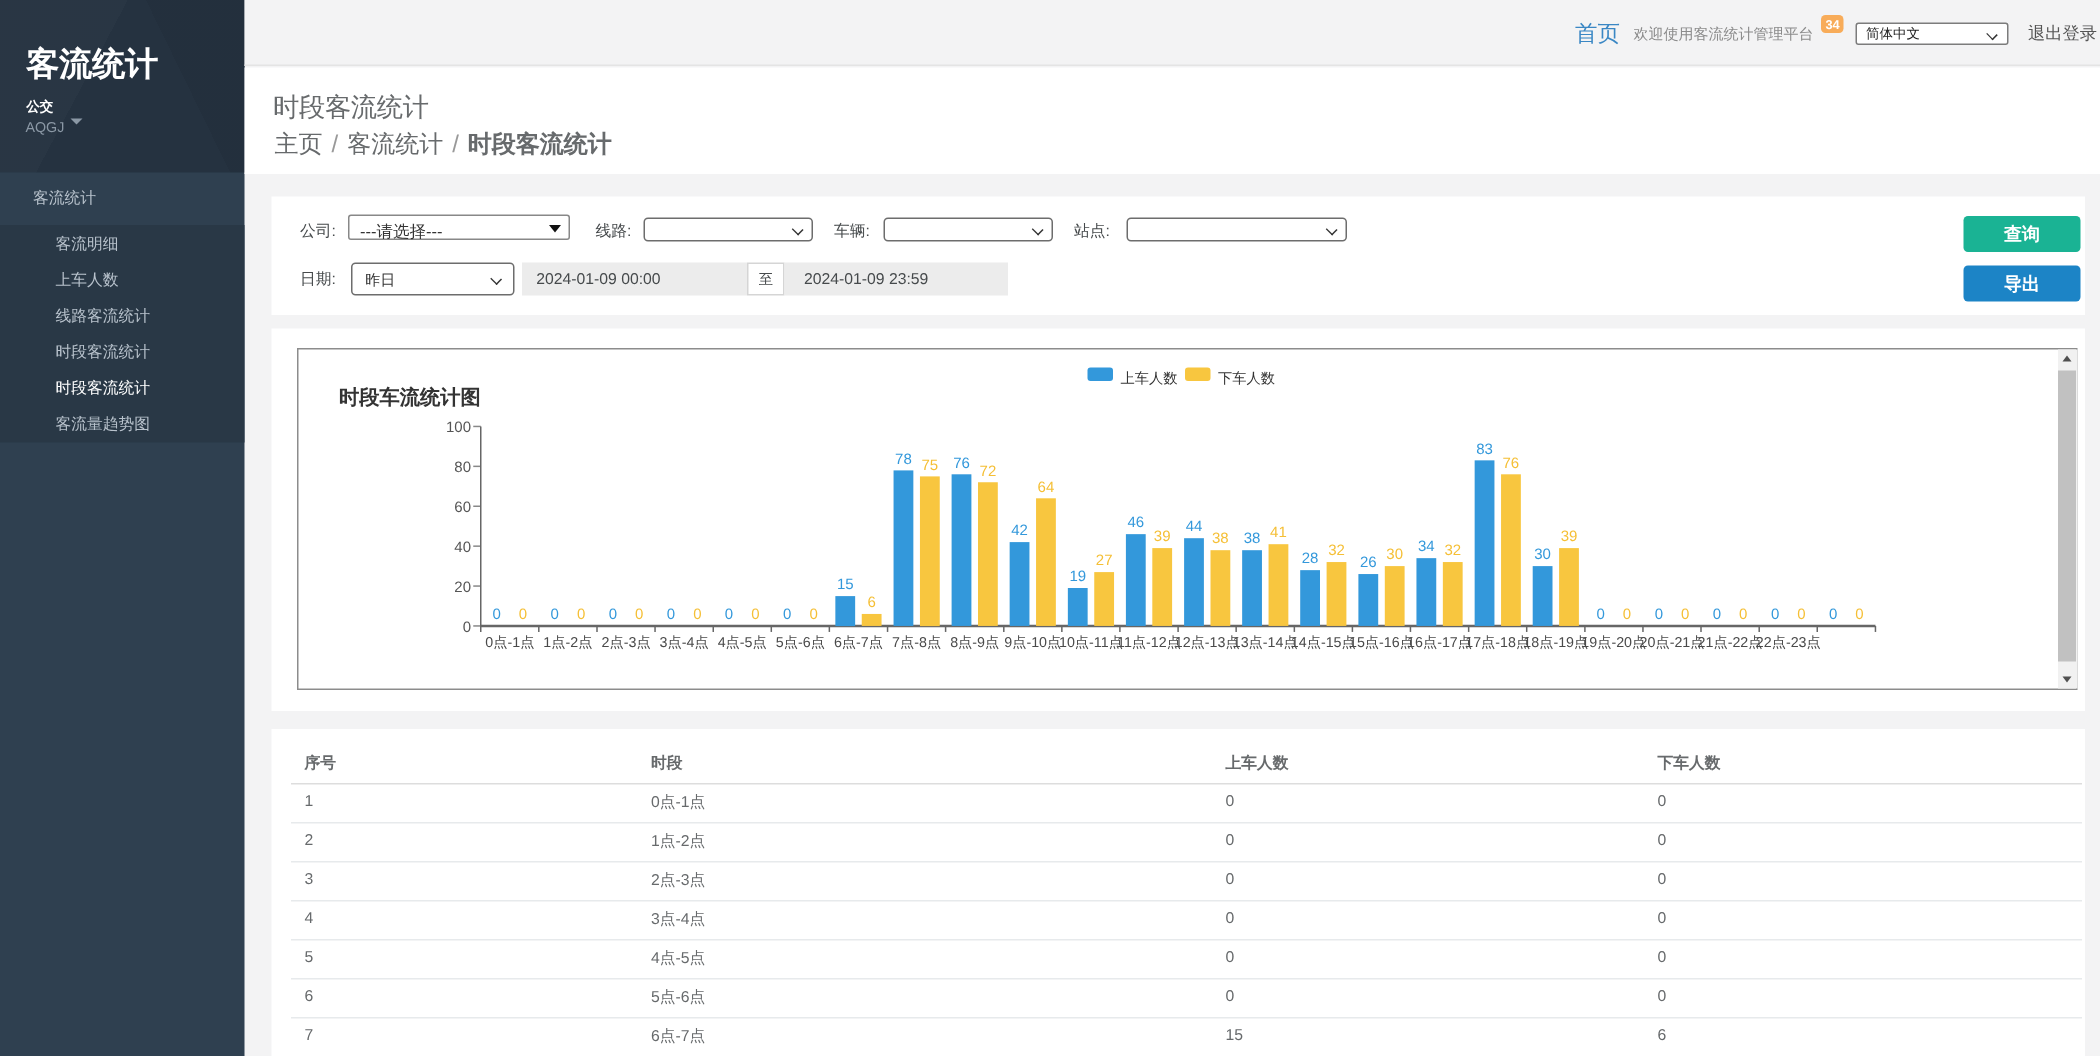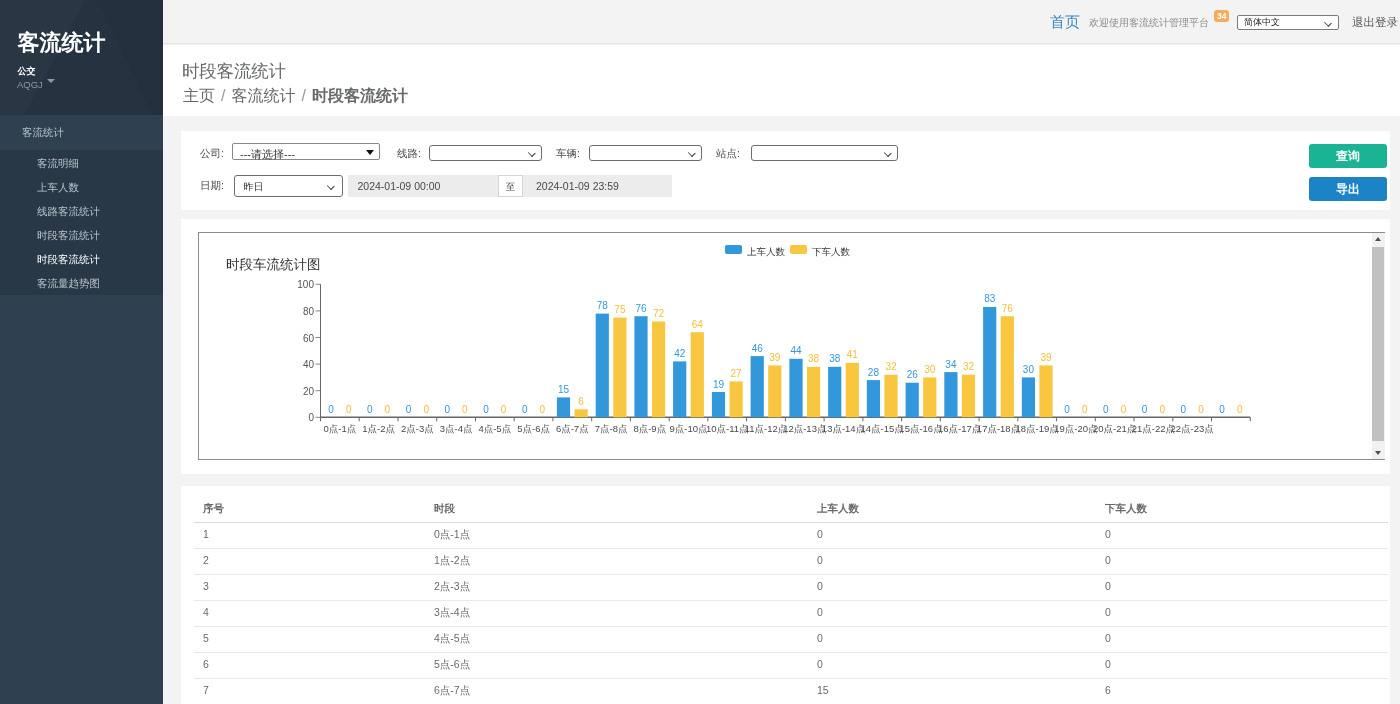--- a/index.html
+++ b/index.html
@@ -34,21 +34,21 @@
 #fpanel{top:131px;height:79px}
 #cpanel{top:219px;height:255px}
 #tpanel{top:486px;height:218px}
 .lbl{position:absolute;font-size:10.5px;color:#464a4c}
 .nsel{position:absolute;height:16px;background:#fff;border:1.5px solid #6d6d6d;border-radius:3px}
 .nsel i{position:absolute;right:7px;top:4px;width:5.5px;height:5.5px;border-right:1.7px solid #333;border-bottom:1.7px solid #333;transform:rotate(45deg) scaleY(0.85)}
 .gray{position:absolute;top:174.5px;height:22px;background:#ececec;font-size:10.5px;color:#464a4c;line-height:22px}
 .btn{position:absolute;left:1128px;width:78px;height:24px;border-radius:3px;color:#fff;font-size:12px;font-weight:600;text-align:center;line-height:24px}
 
 #chartbox{position:absolute;left:17px;top:13px;width:1187px;height:228px;border:1px solid #8c8c8c}
-#ctitle{position:absolute;left:27px;top:23px;font-size:13.5px;font-weight:normal;color:#333}
+#ctitle{position:absolute;left:27px;top:23px;font-size:13.5px;font-weight:bold;color:#333}
 .lgtxt{position:absolute;top:26.5px;font-size:9.5px;color:#333}
 .lgsq{position:absolute;top:25.5px;width:17px;height:9.5px;border-radius:2px}
 #sbar{position:absolute;left:1172.5px;top:0px;width:13px;height:226px;background:#f1f1f1}
 #sthumb{position:absolute;left:0.5px;top:14px;width:12px;height:194px;background:#c1c1c1}
 .sarr{position:absolute;left:3px;width:0;height:0;border:3.5px solid transparent}
 
 .tr span{position:absolute;font-size:10.5px;color:#676a6c;white-space:nowrap}
 .tr{position:absolute;left:0;height:17px}
 .rline{position:absolute;left:194px;width:1194px;height:1px;background:#e7eaec}
 </style></head>

